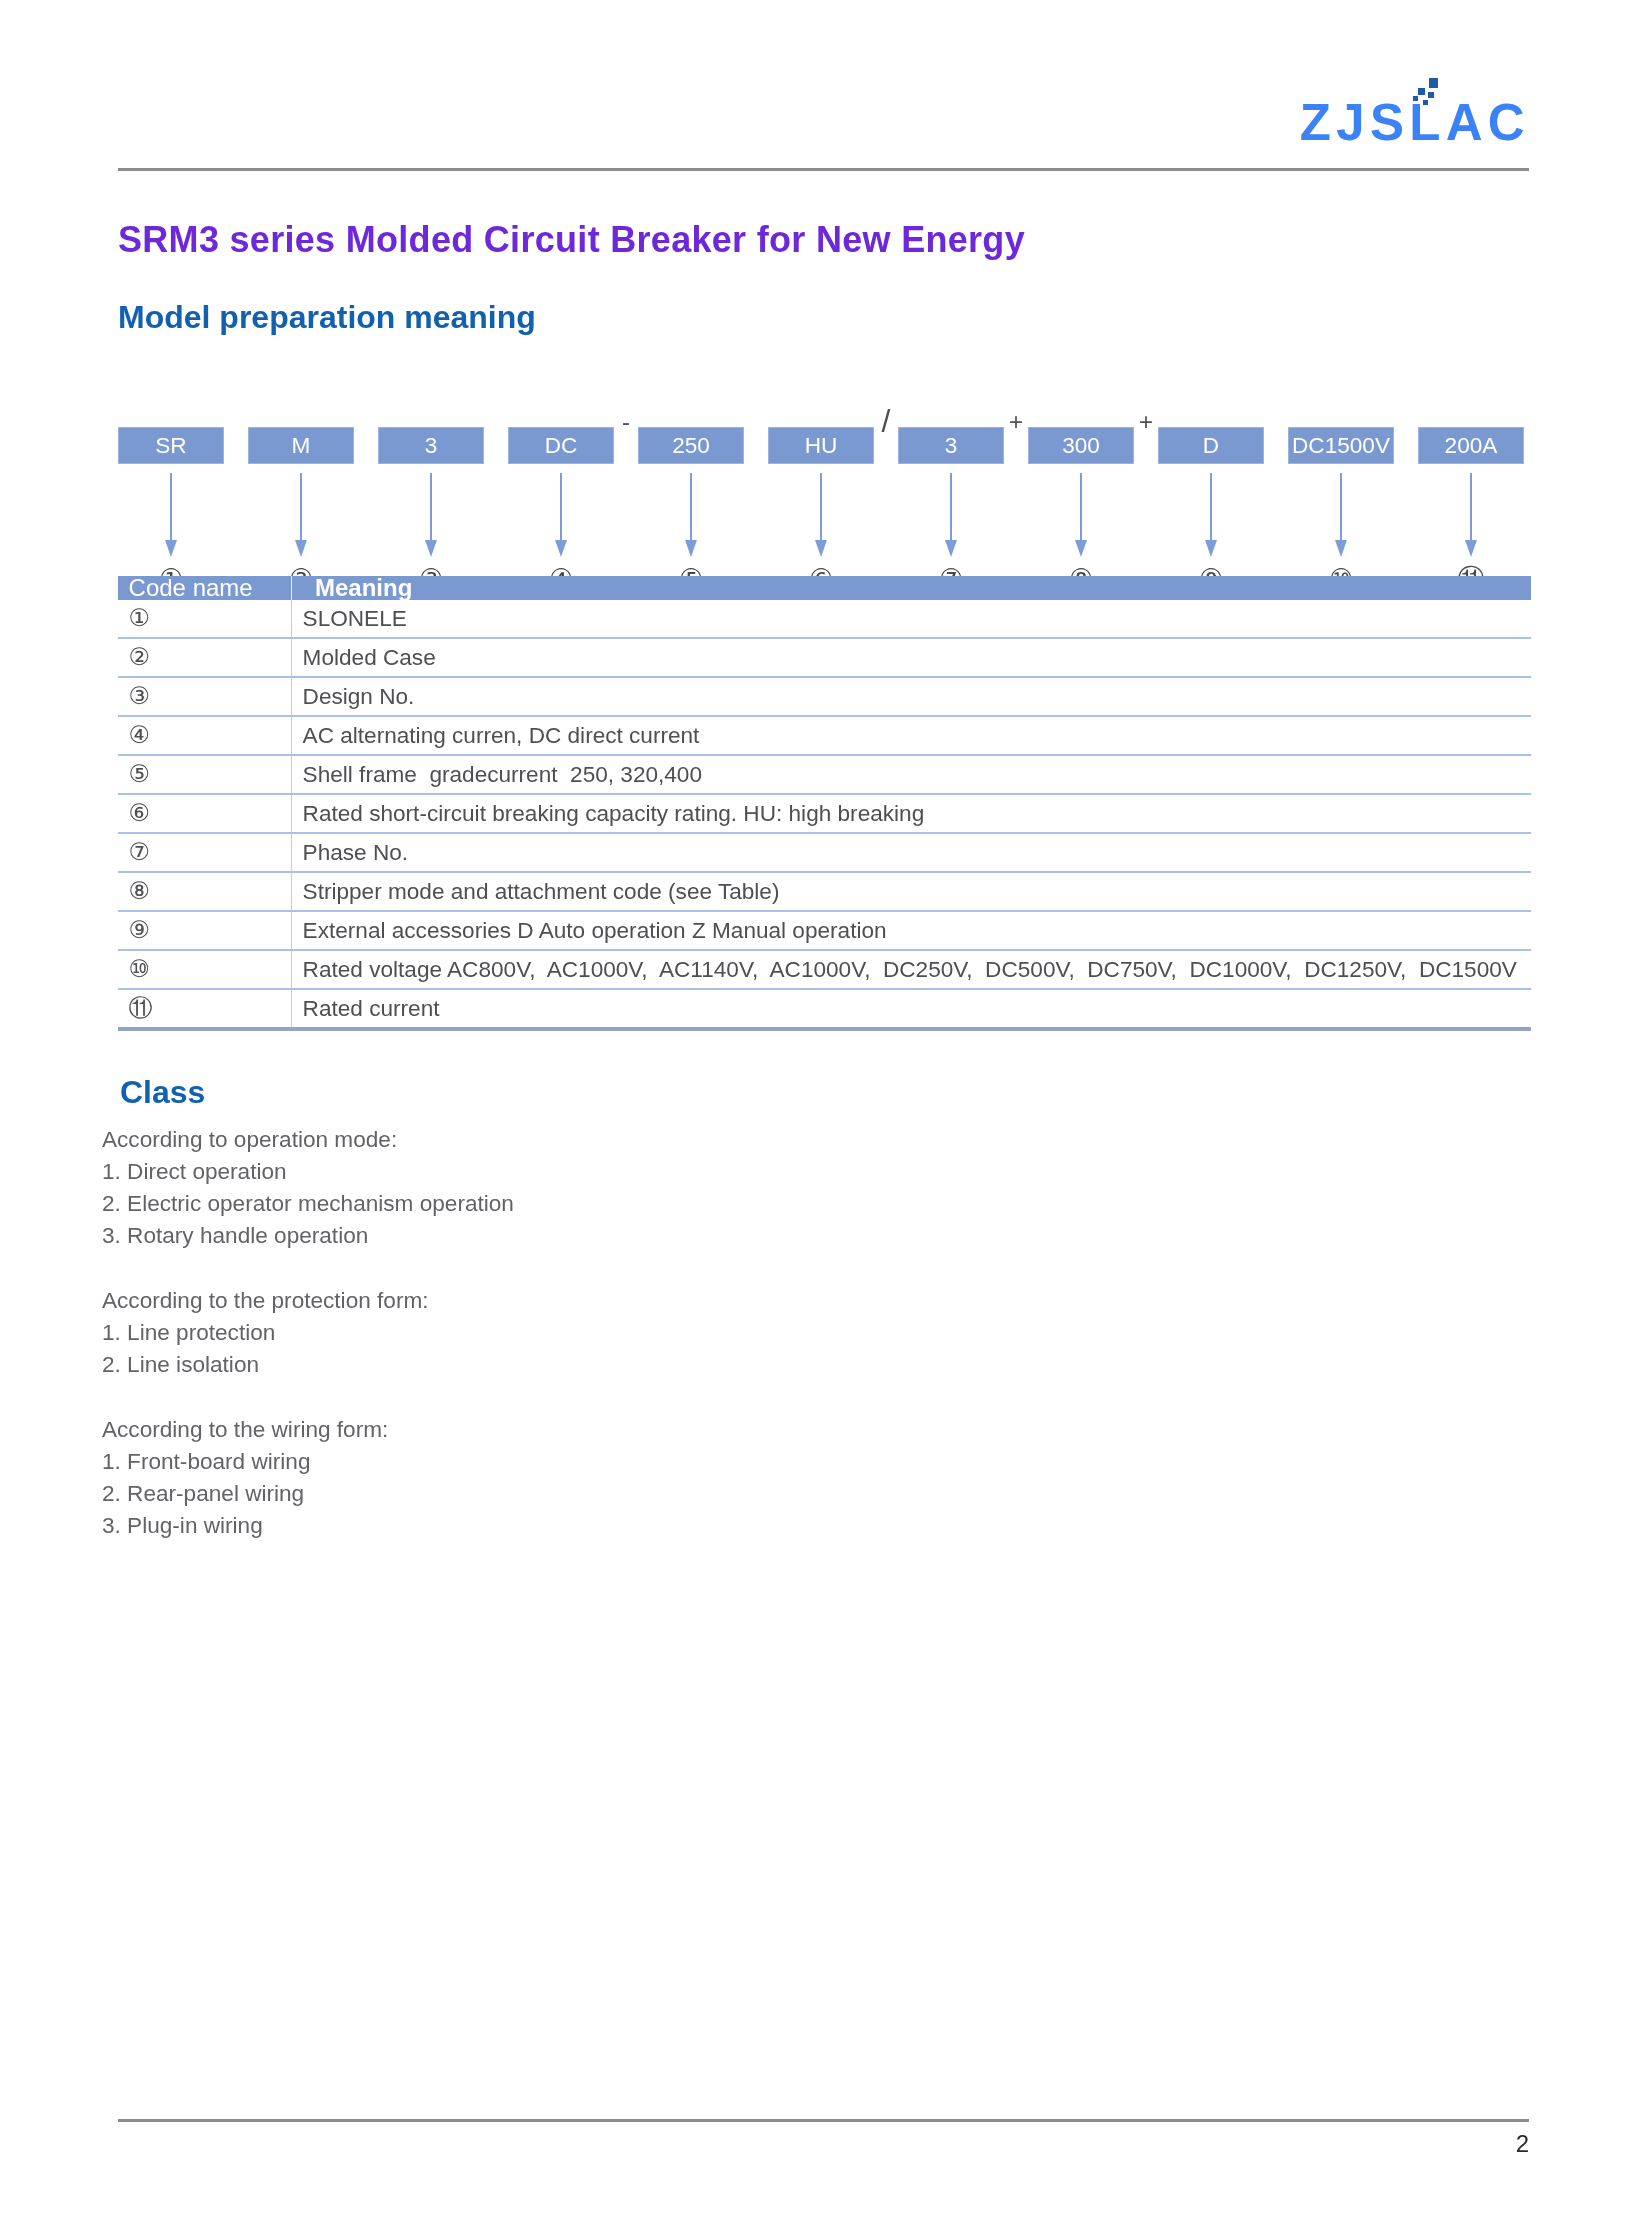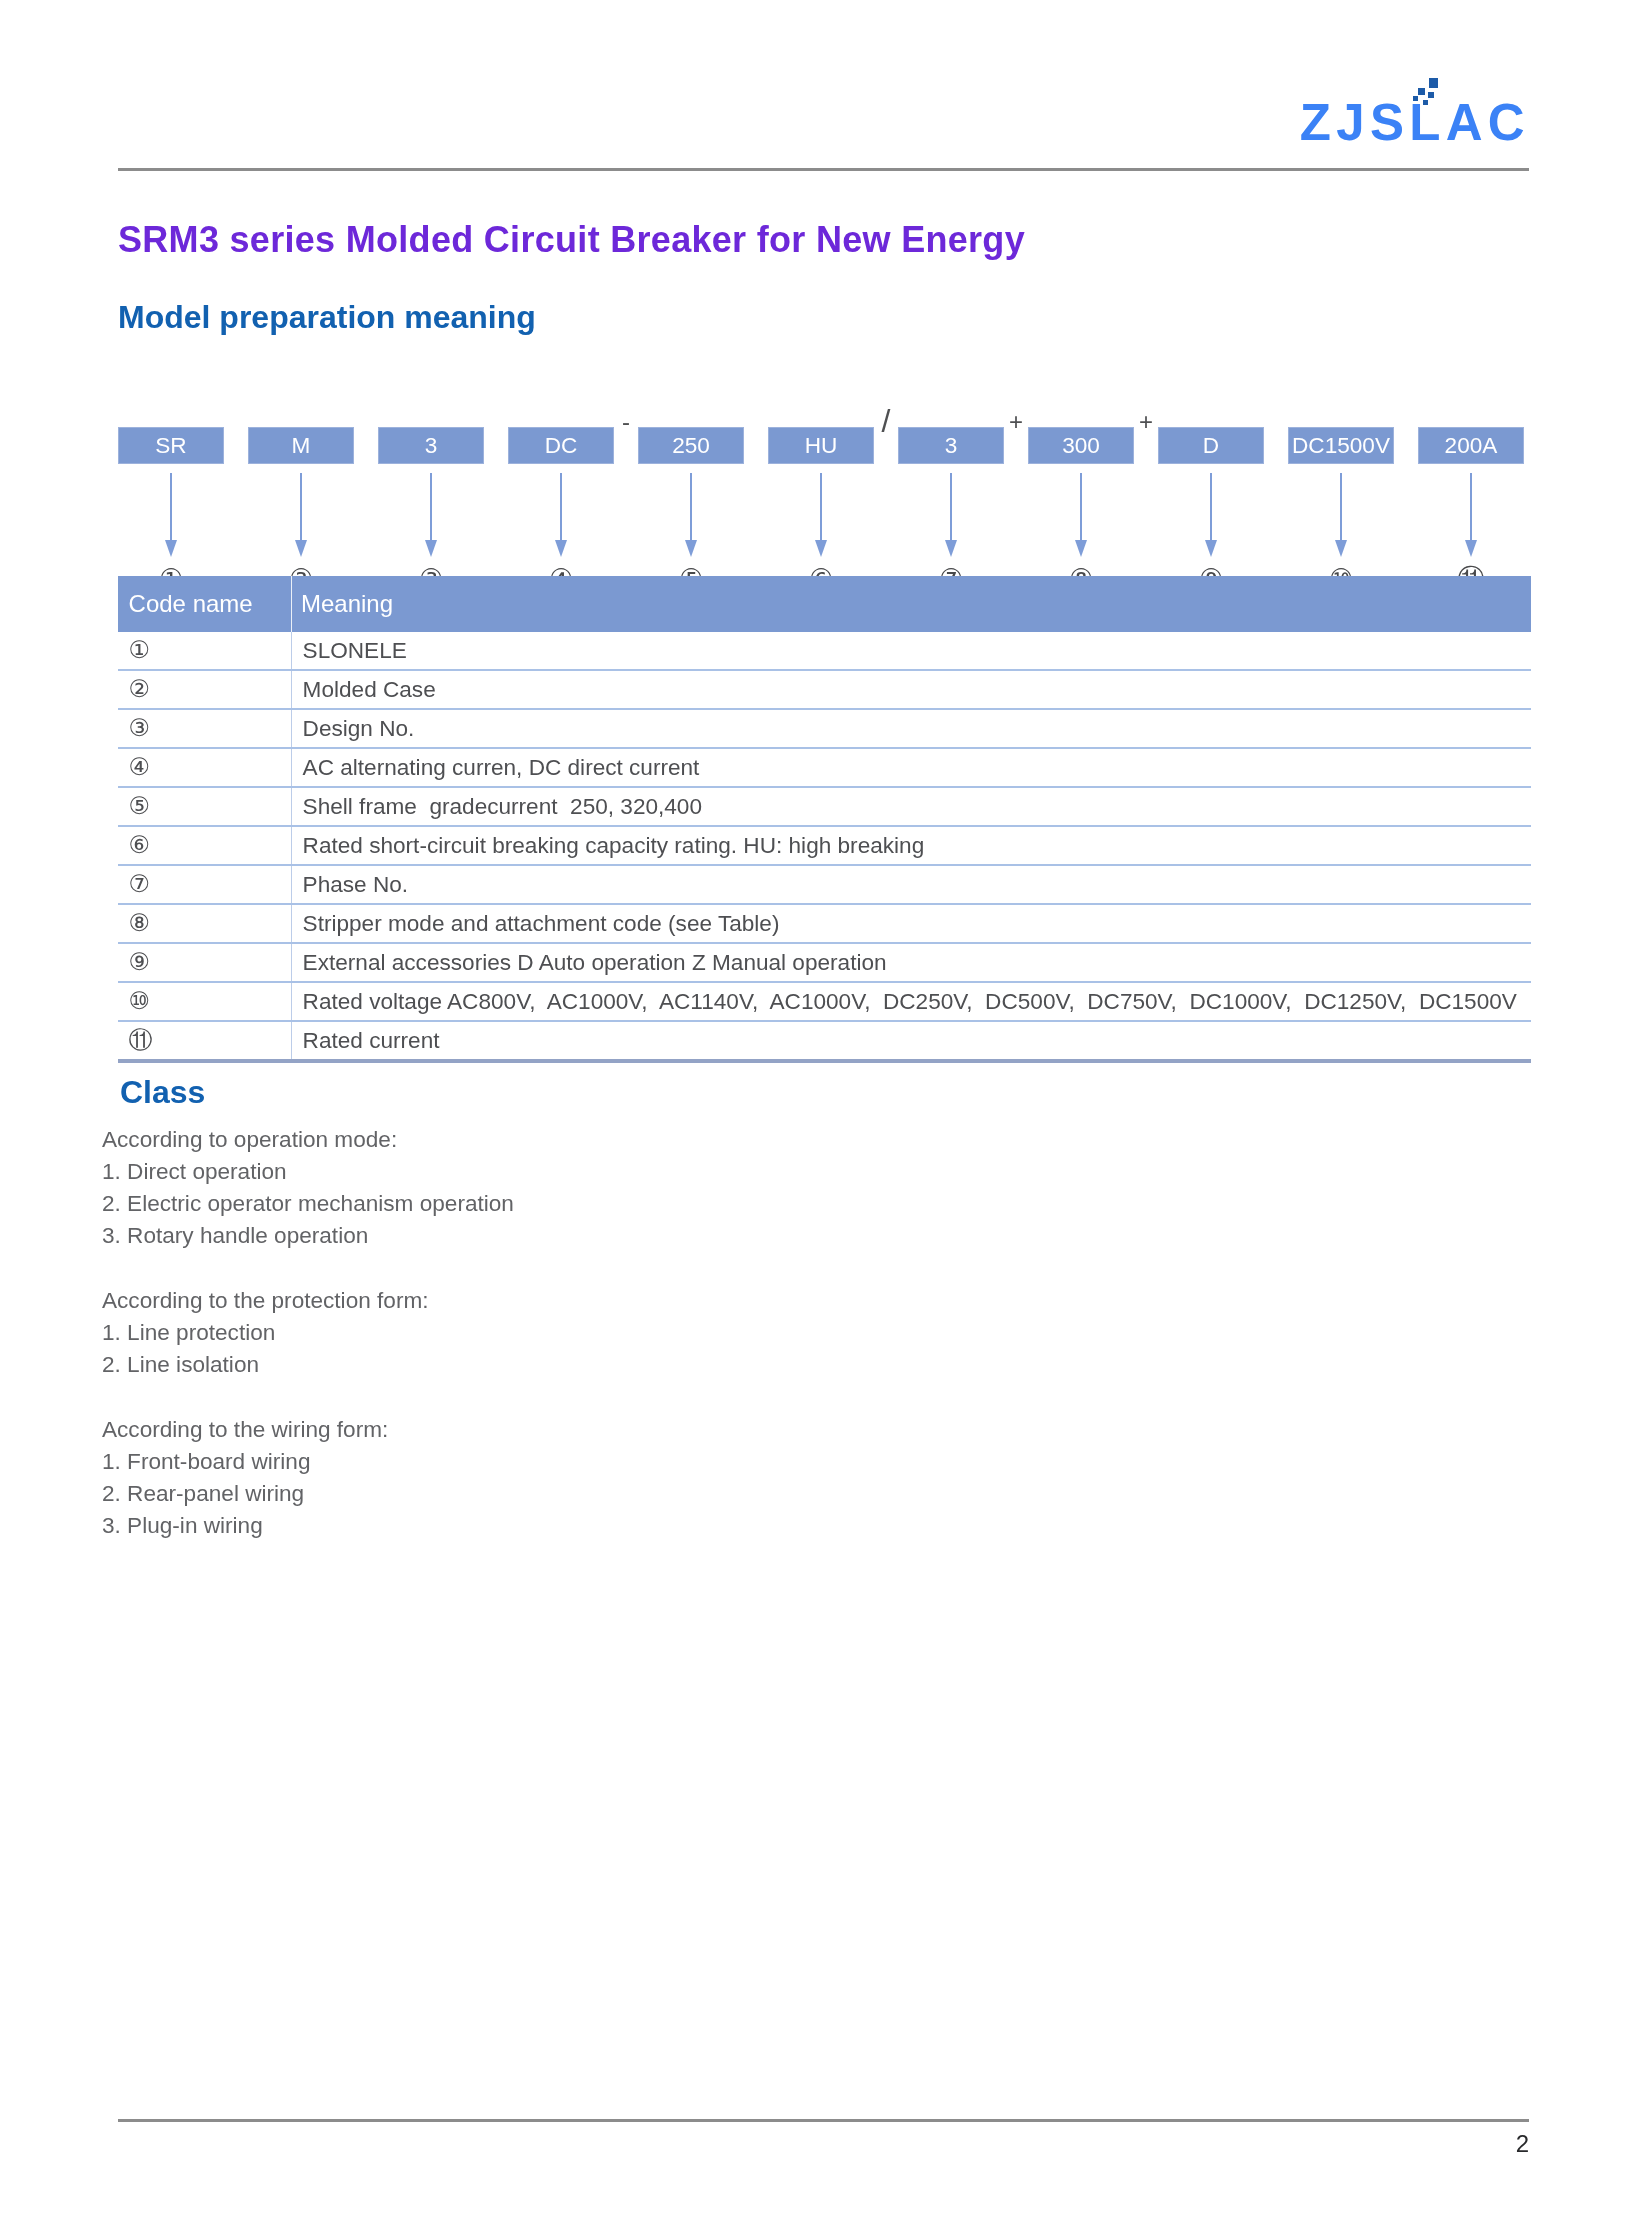--- a/index.html
+++ b/index.html
@@ -39,23 +39,23 @@
   .sep-cell.slash{font-size:32px;font-weight:300;}
   .arrows{display:flex;margin-top:9.3px;}
   .arrow-cell{width:106px;flex:0 0 106px;display:flex;flex-direction:column;align-items:center;}
   .arrow-line{width:2px;height:67px;background:#7e9dd8;}
   .arrow-head{width:0;height:0;border-left:6.7px solid transparent;border-right:6.7px solid transparent;border-top:17.3px solid #7e9dd8;}
   .indexes{display:flex;margin-top:6.7px;}
   .idx-cell{width:106px;flex:0 0 106px;text-align:center;}
   .circ{font-family:"DejaVu Sans",sans-serif;font-size:27px;color:#48494b;line-height:1.1;}
   
   .code-table{position:absolute;left:118px;top:576px;width:1413px;border-bottom:4px solid #93a3c6;}
-  .t-head{display:flex;height:56px;background:#7b99d1;color:#ffffff;font-size:24px;}
+  .t-head{display:flex;height:24px;background:#7b99d1;color:#ffffff;font-size:24px;}
   .t-head .c1{width:173px;flex:0 0 173px;box-sizing:border-box;padding-left:10.6px;display:flex;align-items:center;}
-  .t-head .c2{flex:1;border-left:1.3px solid rgba(255,255,255,0.85);padding-left:9px;display:flex;align-items:center;}
+  .t-head .c2{flex:1;border-left:1.3px solid rgba(255,255,255,0.85);padding-left:23px;display:flex;align-items:center;font-weight:bold;}
   .t-row{display:flex;height:37px;border-bottom:2px solid #a9c1e6;color:#4e4f52;font-size:22.6px;}
   .t-row:last-child{border-bottom:none;}
   .t-row .c1{width:173px;flex:0 0 173px;box-sizing:border-box;padding-left:10.6px;display:flex;align-items:center;}
   .t-row .c1 .circ{font-size:24px;color:#4e4f52;}
   .t-row .c2{flex:1;border-left:1.3px solid #bccde9;padding-left:10.6px;display:flex;align-items:center;white-space:pre-wrap;}
   
   .class-lists{position:absolute;left:102px;top:1124px;width:1413px;color:#626366;font-size:22.6px;}
   .class-group + .class-group{margin-top:33px;}
   .class-group p{margin:0;line-height:32px;}
   

